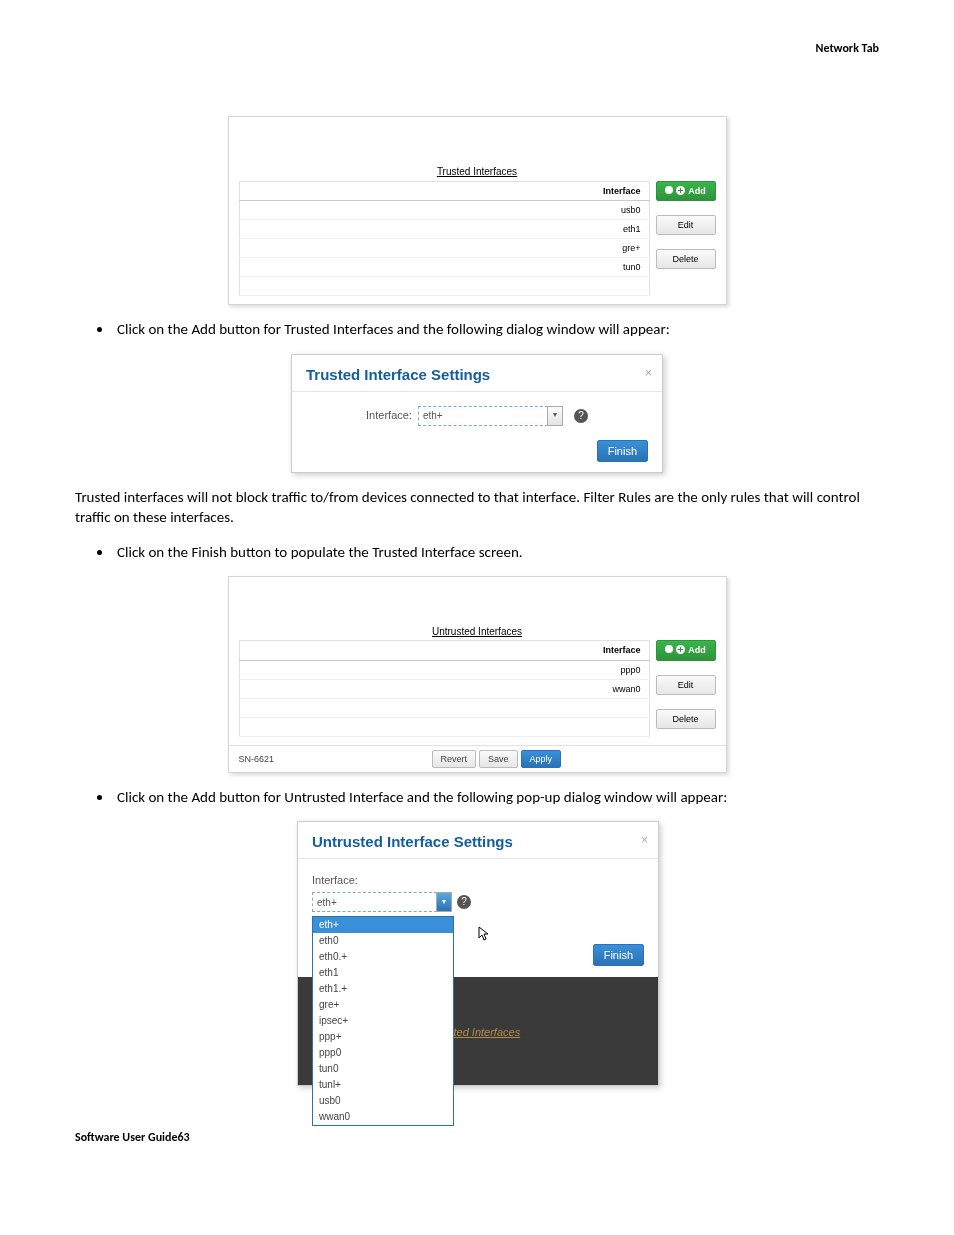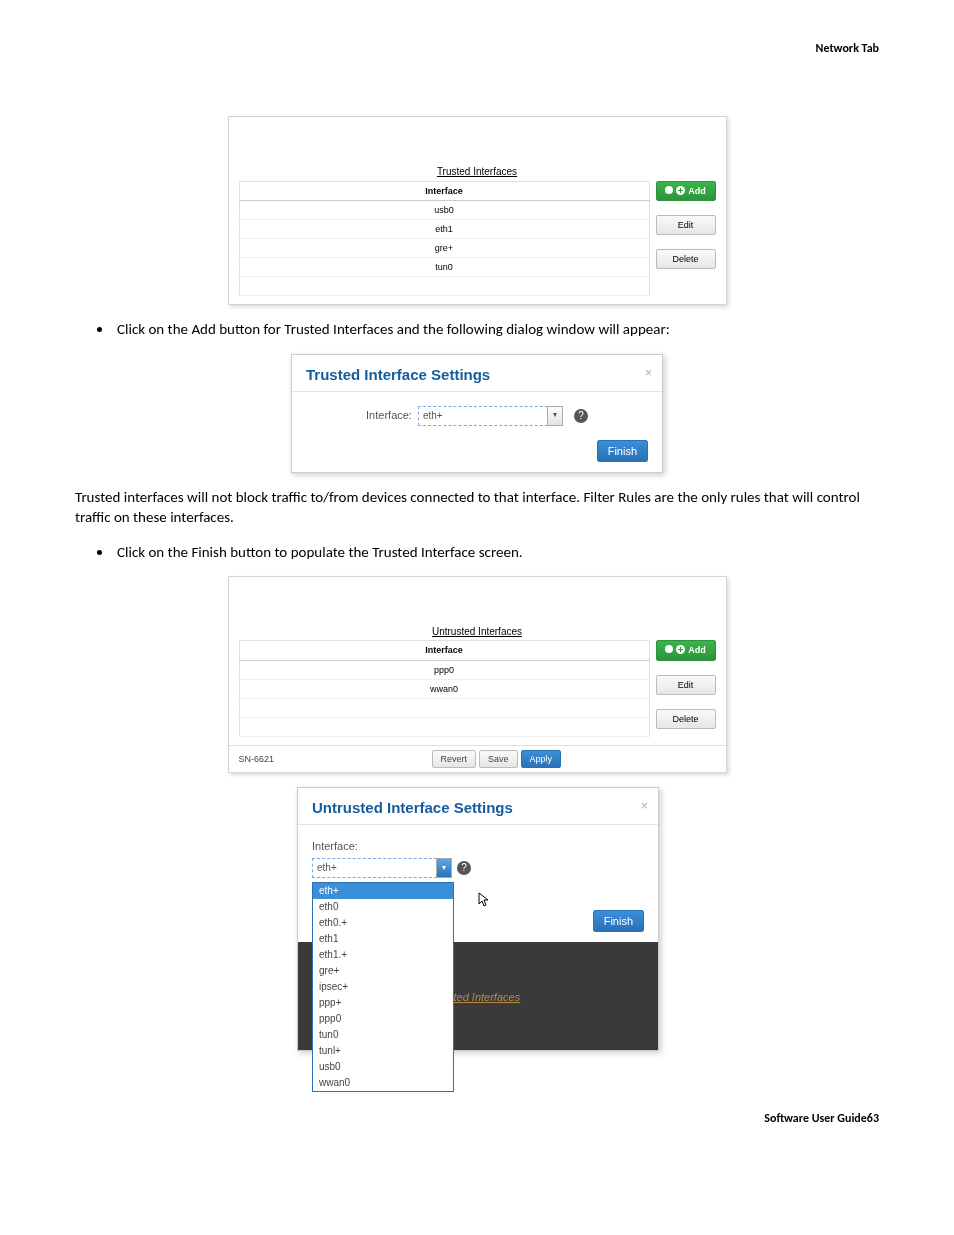--- a/index.html
+++ b/index.html
@@ -21,27 +21,27 @@
   }
   .page-header {
     text-align: right;
     font-size: 12px;
     font-weight: bold;
     color: #000;
     margin-bottom: 60px;
   }
   .page-footer {
     position: absolute;
-    bottom: 53px;
+    bottom: 34px;
     left: 75px;
     right: 75px;
     font-size: 12px;
     font-weight: bold;
     display: flex;
-    justify-content: flex-end;
+    justify-content: flex-start;
   }
   ul { margin: 10px 0 14px 0; padding-left: 38px; }
   li { padding-left: 4px; margin-bottom: 0; }
   p { margin: 10px 0 14px 0; }
 
   
 
   .panel-outer {
     width: 497px;
     margin: 0 auto 14px auto;
@@ -65,21 +65,21 @@
     padding: 0 10px 8px 10px;
   }
   .tbl {
     flex: 1;
     border: 1px solid #e0e0e0;
     border-collapse: collapse;
     width: 100%;
     font-size: 9px;
   }
   .tbl th, .tbl td {
-    text-align: center;
+    text-align: right;
     padding: 3px 8px;
     border-bottom: 1px solid #eee;
     height: 12px;
   }
   .tbl th { border-bottom: 1px solid #ccc; font-weight: bold; }
   .side-btns {
     width: 60px;
     display: flex;
     flex-direction: column;
     gap: 14px;
@@ -300,20 +300,23 @@
     <div class="panel-footer-row">
       <span>SN-6621</span>
       <span class="spacer"></span>
       <span class="fbtn">Revert</span>
       <span class="fbtn">Save</span>
       <span class="fbtn primary">Apply</span>
       <span class="spacer"></span>
     </div>
   </div>
 
+  <ul>
+      <li>Click on the Add button for Untrusted Interface and the following pop-up dialog window will appear:</li>
+    </ul>
 
   <div class="dialog-with-drop">
     <div class="dialog" style="width:360px; margin:0;">
       <div class="dialog-close">×</div>
       <div class="dialog-title">Untrusted Interface Settings</div>
       <div class="dialog-body" style="padding-bottom:4px;">
         <div class="fld-row" style="flex-direction:column; align-items:flex-start; gap:4px;">
           <span>Interface:</span>
           <div style="display:flex; align-items:center;">
             <span class="combo">

